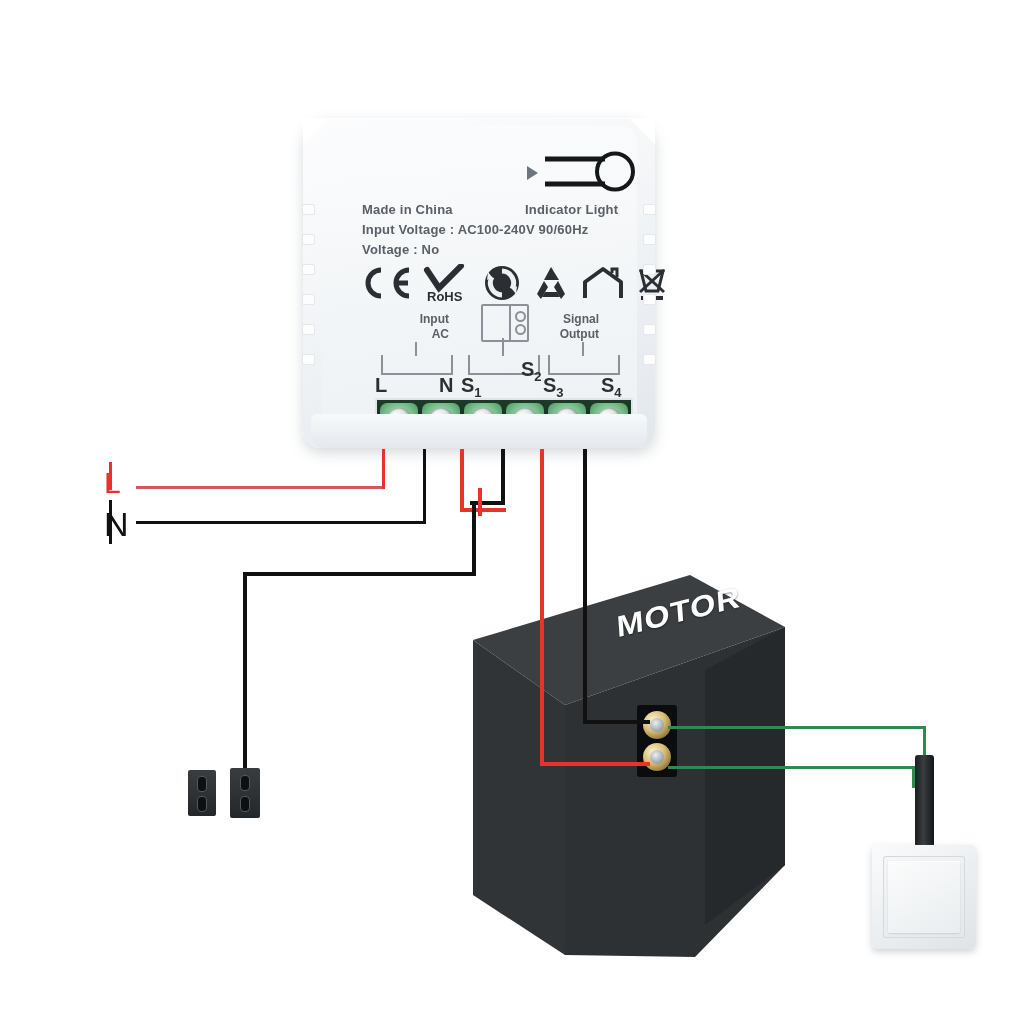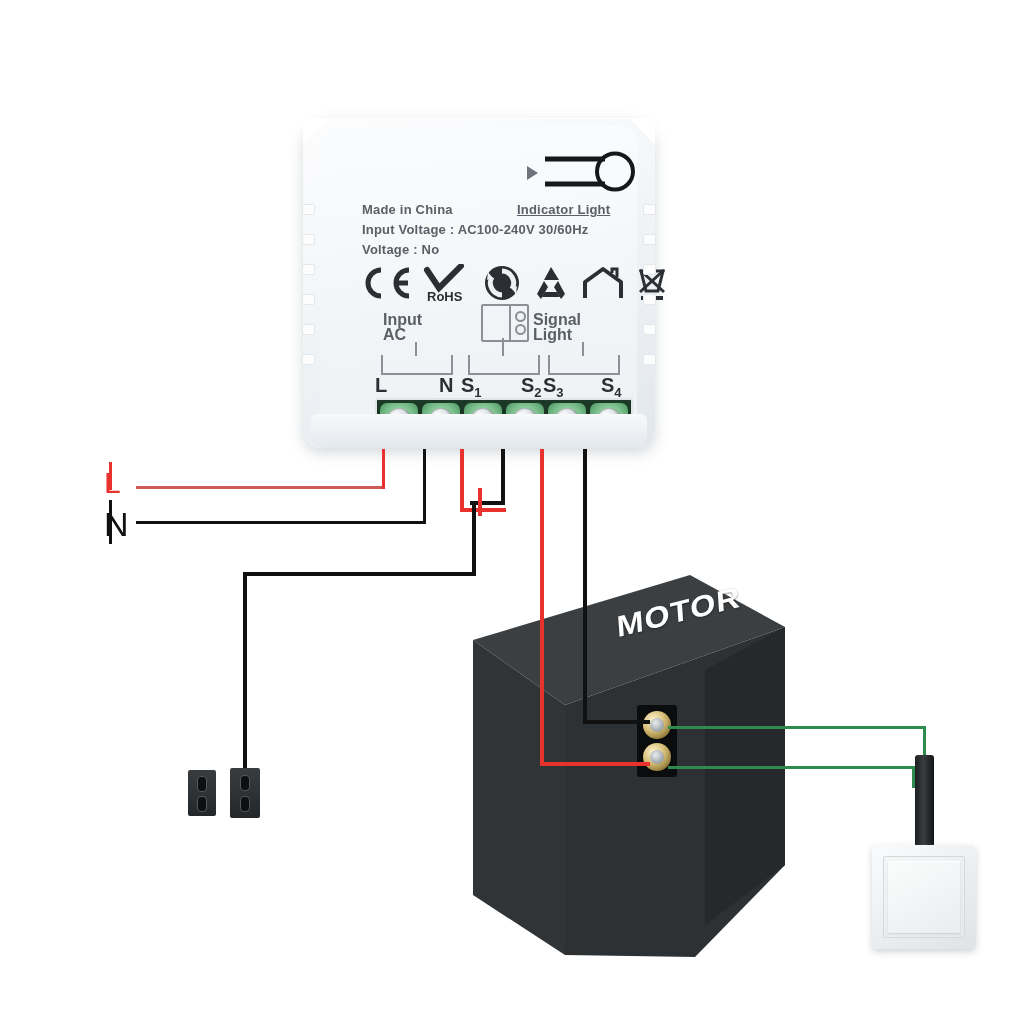--- a/index.html
+++ b/index.html
@@ -37,32 +37,32 @@
 
   
   .notch{position:absolute;width:11px;height:9px;background:#fdfdfd;
       border:1px solid #e3e8ed;border-radius:2px;}
   .notch-l{left:-1px;} .notch-r{right:-1px;}
 
   
   .label{position:absolute;color:#5a6067;font-size:13px;letter-spacing:.2px;
          white-space:nowrap;font-weight:600;}
   #txt-made   {left:41px;  top:76px;}
-  #txt-indic  {left:196px; top:76px;text-decoration:underline;}
+  #txt-indic  {left:204px; top:76px;}
   #txt-volt   {left:41px;  top:96px;}
   #txt-output {left:41px;  top:116px;}
 
   
   #indic-glyph{position:absolute;left:206px;top:22px;width:120px;height:48px;}
   #indic-tri{position:absolute;left:0;top:18px;width:0;height:0;
       border-left:11px solid #6d747b;border-top:7px solid transparent;
       border-bottom:7px solid transparent;}
   
-  .grp-title{position:absolute;color:#5a6067;font-size:16px;font-weight:600;
-             text-align:left;line-height:15px;white-space:nowrap;}
+  .grp-title{position:absolute;color:#5a6067;font-size:12px;font-weight:600;
+             text-align:right;line-height:15px;white-space:nowrap;}
   .term-letter{position:absolute;color:#2b2f33;font-size:20px;font-weight:600;}
   .term-sub{font-size:13px;vertical-align:sub;}
 
   
   .brk{position:absolute;border:2px solid #8b9197;border-top:none;}
   .brk-stem{position:absolute;width:2px;background:#8b9197;}
 
   
   #relay-ic{position:absolute;left:160px;top:178px;width:44px;height:34px;
       border:2px solid #8b9197;border-radius:2px;background:transparent;}
@@ -136,21 +136,21 @@
         <div id="indic-tri"></div>
         <svg width="120" height="48" viewBox="0 0 120 48" style="position:absolute;left:0;top:0;">
           <path d="M18 11 H78" stroke="#15181b" stroke-width="5" fill="none"></path>
           <path d="M18 36 H78" stroke="#15181b" stroke-width="5" fill="none"></path>
           <circle cx="88" cy="23.5" r="18" stroke="#15181b" stroke-width="4" fill="none"></circle>
         </svg>
       </div>
 
       <div class="label" id="txt-made">Made in China</div>
       <div class="label" id="txt-indic">Indicator Light</div>
-      <div class="label" id="txt-volt">Input Voltage : AC100-240V 30/60Hz</div>
+      <div class="label" id="txt-volt">Input Voltage : AC100-240V 90/60Hz</div>
       <div class="label" id="txt-output">Voltage :  No</div>
 
       <div style="position:absolute;left:38px;top:140px;">
 
         <svg width="54" height="34" viewBox="0 0 54 34" style="position:absolute;left:0;top:0;">
           <path d="M22 4 A13 13 0 1 0 22 30" stroke="#2b2f33" stroke-width="5" fill="none"></path>
           <path d="M50 4 A13 13 0 1 0 50 30" stroke="#2b2f33" stroke-width="5" fill="none"></path>
           <path d="M36 17 H49" stroke="#2b2f33" stroke-width="5" fill="none"></path>
         </svg>
 
@@ -186,42 +186,42 @@
           <rect x="6" y="31" width="22" height="4" fill="#2b2f33"></rect>
         </svg>
       </div>
 
       <div class="grp-title" style="left:62px;top:186px;width:66px;">
         <span>Input</span><br>
         <span>AC</span>
       </div>
       <div class="grp-title" style="left:212px;top:186px;width:66px;">
         <span>Signal</span><br>
-        <span>Light</span>
+        <span>Output</span>
       </div>
 
       <div id="relay-ic">
         <div id="relay-split"></div>
         <div class="relay-dot" style="top:5px;"></div>
         <div class="relay-dot" style="top:18px;"></div>
       </div>
 
       <div class="brk-stem" style="left:94px;top:216px;height:14px;"></div>
       <div class="brk" style="left:60px;top:229px;width:68px;height:18px;"></div>
 
       <div class="brk-stem" style="left:181px;top:212px;height:18px;"></div>
       <div class="brk" style="left:147px;top:229px;width:68px;height:18px;"></div>
 
       <div class="brk-stem" style="left:261px;top:216px;height:14px;"></div>
       <div class="brk" style="left:227px;top:229px;width:68px;height:18px;"></div>
 
       <div class="term-letter" style="left:54px;top:248px;"><span>L</span></div>
       <div class="term-letter" style="left:118px;top:248px;"><span>N</span></div>
       <div class="term-letter" style="left:140px;top:248px;"><span>S</span><span class="term-sub">1</span></div>
-      <div class="term-letter" style="left:200px;top:248px;"><span>S</span><span class="term-sub">2</span></div>
+      <div class="term-letter" style="left:200px;top:232px;"><span>S</span><span class="term-sub">2</span></div>
       <div class="term-letter" style="left:222px;top:248px;"><span>S</span><span class="term-sub">3</span></div>
       <div class="term-letter" style="left:280px;top:248px;"><span>S</span><span class="term-sub">4</span></div>
 
       <div id="termblock">
         <div class="screw-seat" style="left:3px;">
             <div class="screw"></div>
           </div>
         <div class="screw-seat" style="left:45px;">
             <div class="screw"></div>
           </div>

